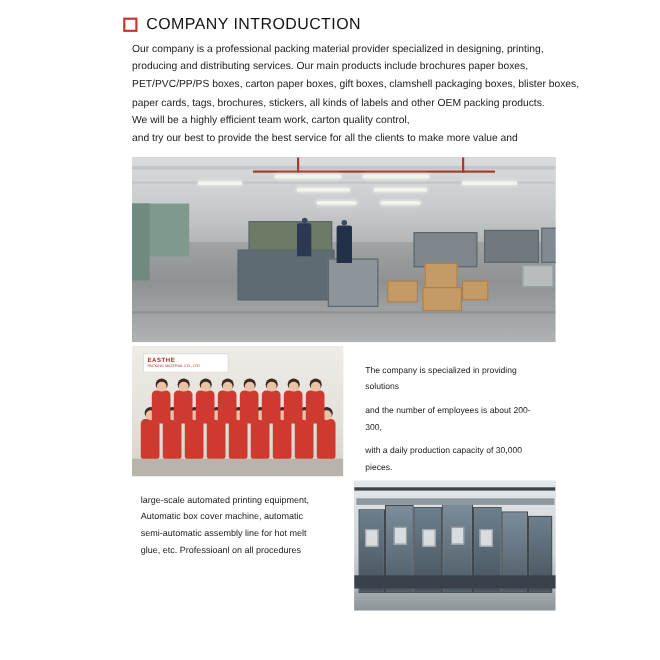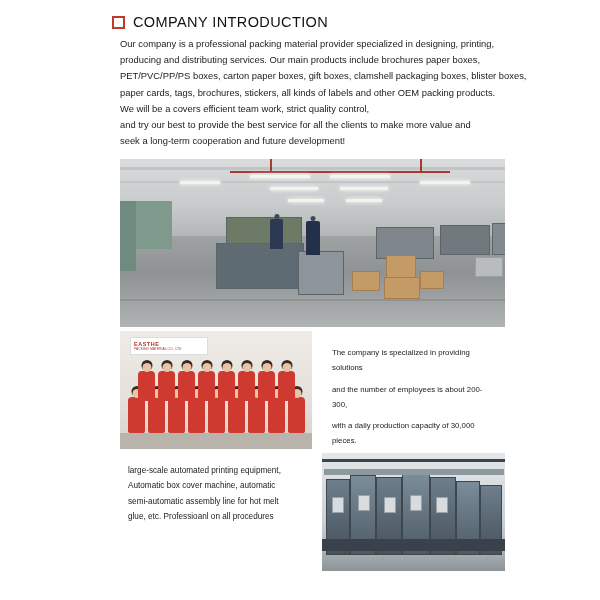--- a/index.html
+++ b/index.html
@@ -249,23 +249,22 @@
   <div class="title-row">
     <span class="title-marker"></span>
     <span class="title-text">COMPANY INTRODUCTION</span>
   </div>
 
   <div class="intro">
     <p>Our company is a professional packing material provider specialized in designing, printing,</p>
     <p>producing and distributing services. Our main products include brochures paper boxes,</p>
     <p>PET/PVC/PP/PS boxes, carton paper boxes, gift boxes, clamshell packaging boxes, blister boxes,</p>
     <p>paper cards, tags, brochures, stickers, all kinds of labels and other OEM packing products.</p>
-    <p>We will be a covers efficient team work, strict quality control,</p>
+    <p>We will be a highly efficient team work, carton quality control,</p>
     <p>and try our best to provide the best service for all the clients to make more value and</p>
-    <p>seek a long-term cooperation and future development!</p>
   </div>
 
   <div class="media">
 
     <div class="photo-wide">
       <div class="ff-ceiling"></div>
       <div class="ff-floor"></div>
 
       <div class="ff-beam" style="left:0; top:8px; width:100%; height:3px;"></div>
       <div class="ff-beam" style="left:0; top:22px; width:100%; height:2px;"></div>

